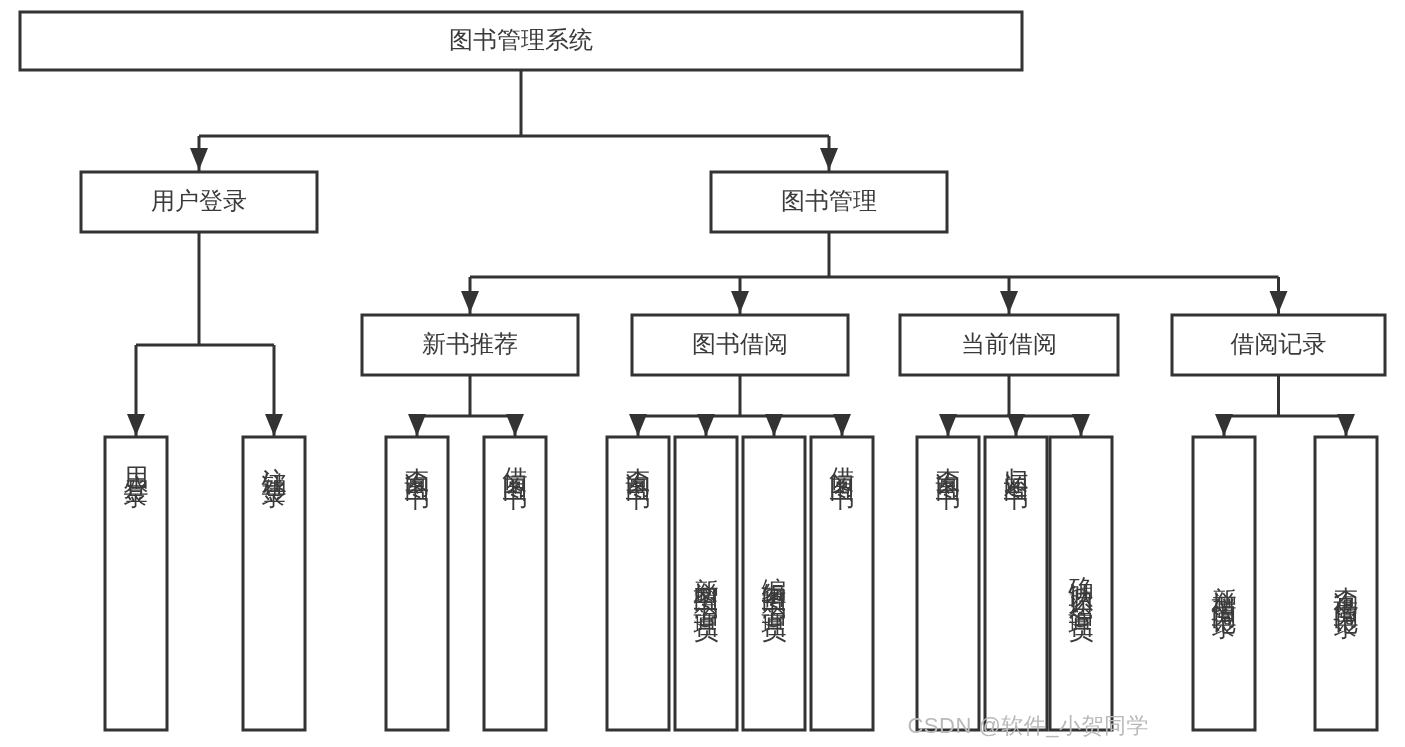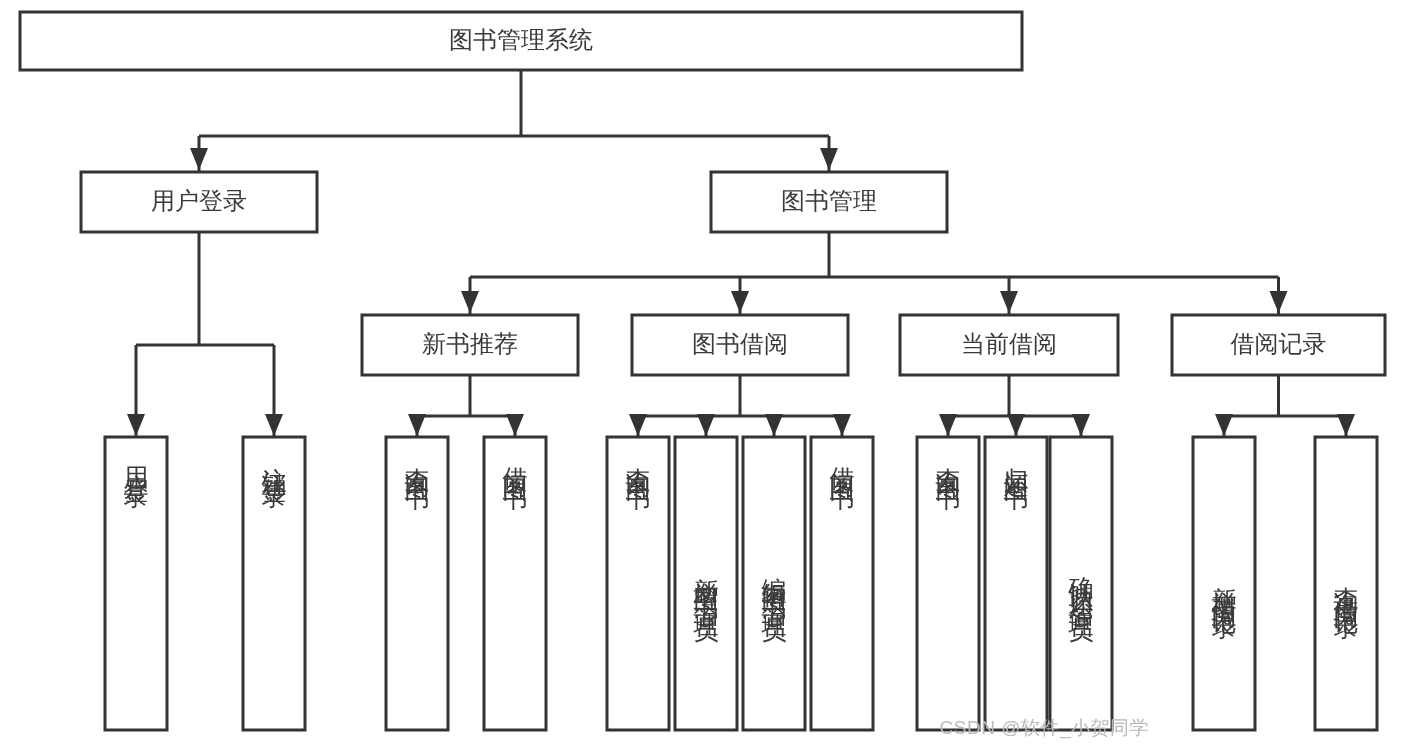--- a/index.html
+++ b/index.html
@@ -62,21 +62,21 @@
     line-height: 1;
     letter-spacing: 6px;
     color: #3a3a3a;
     white-space: nowrap;
   }
   .watermark {
     position: absolute;
     right: 10px;
     bottom: 6px;
     font-family: "Liberation Sans", "DejaVu Sans", sans-serif;
-    font-size: 19px;
+    font-size: 22px;
     color: #b9b9b9;
     letter-spacing: 0.5px;
     white-space: nowrap;
     text-align: center;
   }
 </style>
 </head>
 <body>
 
 <div id="diagram-root">

